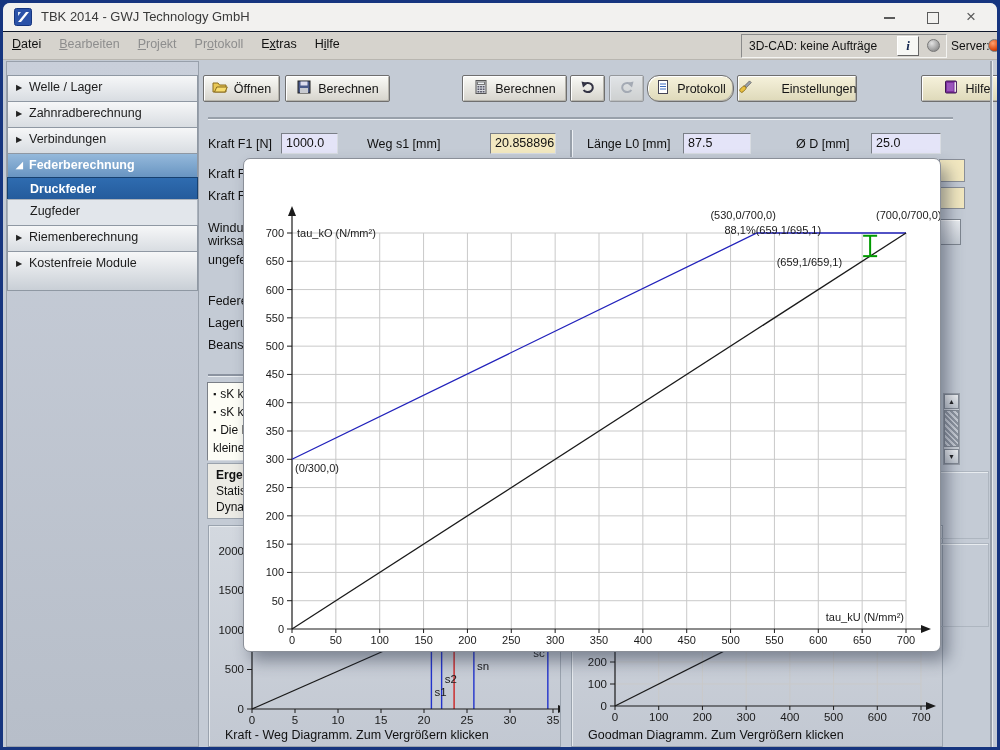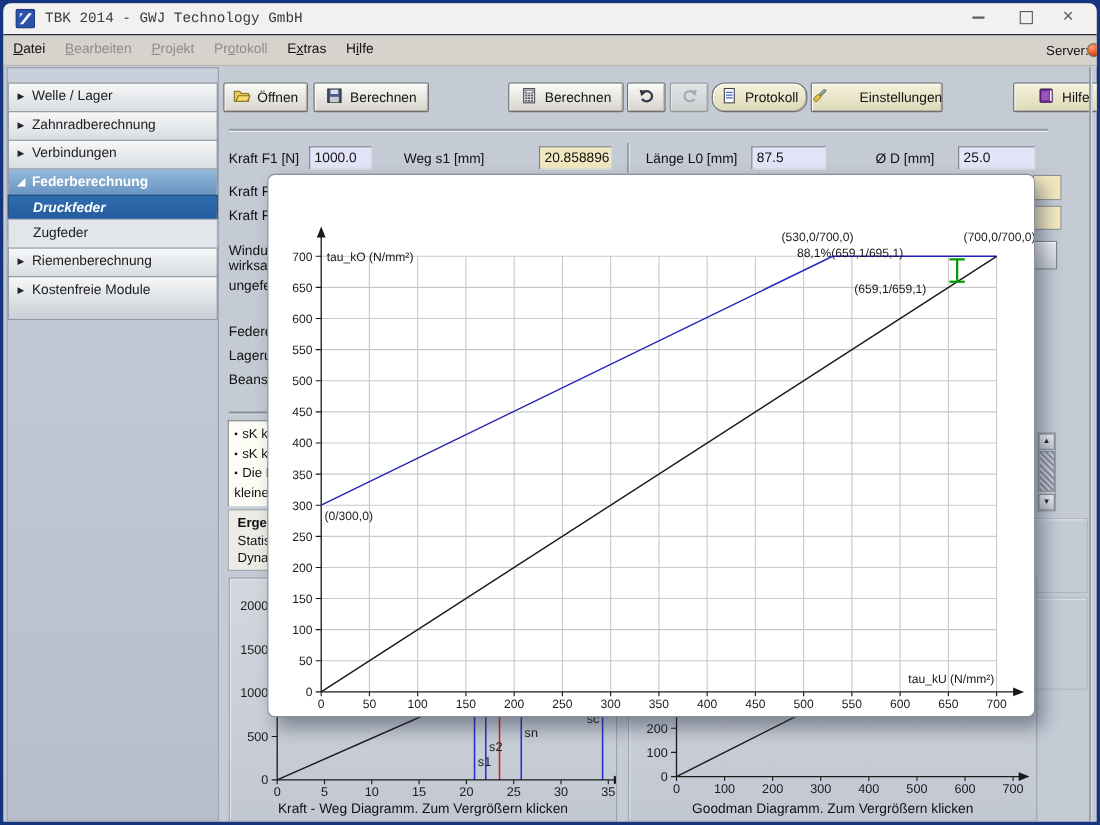--- a/index.html
+++ b/index.html
@@ -1,21 +1,21 @@
 <!DOCTYPE html>
 <html><head>
 <meta charset="utf-8">
 <style>
   html,body{margin:0;padding:0;width:1000px;height:750px;overflow:hidden;background:#16357f;
     font-family:"Liberation Sans", sans-serif;}
   .window{position:absolute;left:0;top:0;width:1000px;height:750px;box-sizing:border-box;
     border:3px solid #16357f;border-radius:10px 10px 3px 3px;background:#c4cbd5;overflow:hidden;}
   
   .titlebar{position:absolute;left:0;top:0;width:994px;height:28px;background:#f2f1ef;
-    border-bottom:3px solid #0f172a;font-family:Liberation Mono, monospace;}
+    border-bottom:1px solid #0f172a;}
   .app-icon{position:absolute;left:11px;top:5px;width:18px;height:18px;}
   .title-text{position:absolute;left:38px;top:6px;font-size:13px;color:#3a3a3a;}
   .win-ctl{position:absolute;top:0px;width:40px;height:27px;text-align:center;color:#5a5a5a;
     font-size:15px;line-height:27px;cursor:default;}
   .win-min{right:88px;} .win-max{right:44px;} .win-close{right:6px;font-size:17px;}
   .max-box{display:inline-block;width:10px;height:10px;border:1.5px solid #5a5a5a;vertical-align:middle;}
   .min-bar{display:inline-block;width:11px;height:2px;background:#5a5a5a;vertical-align:middle;}
   
   .menubar{position:absolute;left:0;top:29px;width:994px;height:27px;background:#d6d3cd;
     border-bottom:1px solid #b9b6b0;}
@@ -38,21 +38,21 @@
   .sidebar-panel{position:absolute;left:3px;top:58px;width:193px;height:686px;
     background:linear-gradient(180deg,#c9cfda,#b7bec9);border:1px solid #98a0ab;box-sizing:border-box;}
   .side-item{position:absolute;left:0px;width:191px;height:40px;box-sizing:border-box;
     border:1px solid #8f98a3;background:linear-gradient(180deg,#f6f7f8,#c9cfd6);
     font-size:12.5px;color:#1c1c1c;line-height:22px;padding-left:8px;cursor:default;}
   .side-item .tri{display:inline-block;width:13px;font-size:8px;color:#222;vertical-align:1px;}
   .side-item.expanded{background:linear-gradient(180deg,#95b9db,#4b7db1);color:#fff;font-weight:bold;}
   .side-item.expanded .tri{color:#fff;font-size:9px;}
   .side-item.child{background:#e2e6eb;border-color:#aab2bc;padding-left:22px;}
   .side-item.child-selected{background:linear-gradient(180deg,#2f6cb0,#1c4e8d);border-color:#16406f;
-    color:#fff;font-weight:bold;padding-left:22px;font-style:italic;}
+    color:#fff;font-weight:bold;padding-left:22px;}
   
   .tb-btn{position:absolute;top:72px;height:27px;box-sizing:border-box;border:1px solid #6f6f6f;
     border-radius:2px;background:linear-gradient(180deg,#fafaf7,#d6d4cc);
     box-shadow:inset 1px 1px 0 #fff, inset -1px -1px 0 #b5b3ab;
     font-size:12.5px;color:#151515;display:flex;align-items:center;justify-content:center;gap:6px;cursor:default;}
   .tb-btn.beige{background:linear-gradient(180deg,#f6f2dc,#ded9b9);}
   .tb-btn.disabled{opacity:.55;}
   .tb-sep{position:absolute;left:205px;top:114px;width:745px;height:2px;
     background:#98a0aa;border-bottom:1px solid #eef1f5;}
   
@@ -68,21 +68,21 @@
   .msg-panel{position:absolute;left:204px;top:379px;width:540px;height:77px;background:#fdfdf6;
     border:1px solid;border-color:#7a7f87 #d8dce2 #d8dce2 #7a7f87;font-size:12px;color:#111;overflow:hidden;}
   .msg-line{position:absolute;left:5px;white-space:nowrap;}
   .msg-line .blt{font-size:9px;margin-right:4px;vertical-align:1px;}
   .res-panel{position:absolute;left:204px;top:460px;width:540px;height:54px;background:#ecebe5;
     border:1px solid #9aa2ac;font-size:12px;color:#111;overflow:hidden;}
   .res-line{position:absolute;left:8px;white-space:nowrap;}
   
   .chart-panel{position:absolute;background:linear-gradient(180deg,#d3d8df,#c2c8d2);
     border:1px solid #9aa3ae;box-shadow:inset 1px 1px 0 #e6eaee;box-sizing:border-box;cursor:pointer;}
-  .chart-title{position:absolute;left:0;bottom:4px;width:100%;text-align:center;font-size:12.5px;color:#111;}
+  .chart-title{position:absolute;left:16px;bottom:4px;width:100%;font-size:12.5px;color:#111;}
   svg text{font-family:"Liberation Sans", sans-serif;fill:#1a1a1a;}
   
   .strip-cream{position:absolute;width:26px;height:23px;background:#f2e8c0;border:1px solid #8a8f98;box-sizing:border-box;}
   .strip-btn{position:absolute;left:936px;top:216px;width:22px;height:26px;background:linear-gradient(180deg,#eceff3,#c6ccd4);
     border:1px solid #7e858f;box-shadow:inset 1px 1px 0 #fff;box-sizing:border-box;}
   .scrollbar{position:absolute;left:940px;top:390px;width:17px;height:72px;background:#cdd2d9;border:1px solid #9aa0aa;box-sizing:border-box;}
   .sb-btn{position:absolute;left:0;width:15px;height:15px;background:linear-gradient(180deg,#f0f2f5,#c4cad2);
     border:1px solid #848b95;box-sizing:border-box;text-align:center;font-size:7px;color:#222;line-height:13px;}
   .sb-thumb{position:absolute;left:0;top:16px;width:15px;height:37px;border:1px solid #848b95;box-sizing:border-box;
     background:repeating-linear-gradient(45deg,#8f96a1 0 2px,#c8cdd5 2px 4px);}
@@ -113,20 +113,25 @@
         </svg>
     </span>
     <span class="title-text">TBK 2014 - GWJ Technology GmbH</span>
     <span class="win-ctl win-min"><span class="min-bar"></span></span>
     <span class="win-ctl win-max"><span class="max-box"></span></span>
     <span class="win-ctl win-close">×</span>
   </div>
 
   <div class="menubar">
     <div id="menus"><span class="menu-item"><span class="u">D</span>atei</span><span class="menu-item disabled"><span class="u">B</span>earbeiten</span><span class="menu-item disabled"><span class="u">P</span>rojekt</span><span class="menu-item disabled">Pr<span class="u">o</span>tokoll</span><span class="menu-item">E<span class="u">x</span>tras</span><span class="menu-item">H<span class="u">i</span>lfe</span></div>
+    <div class="cad-box">
+      <span class="cad-text">3D-CAD: keine Aufträge</span>
+      <span class="i-btn">i</span>
+      <span class="led gray cad-led"></span>
+    </div>
     <span class="server-label">Server:</span>
     <span class="led red server-led"></span>
   </div>
 
   <div class="sidebar-panel">
       <div id="sidebar-items">
         <div class="side-item collapsed" style="top: 13px;"><span class="tri">▶</span><span>Welle / Lager</span></div>
         <div class="side-item collapsed" style="top: 39px;"><span class="tri">▶</span><span>Zahnradberechnung</span></div>
         <div class="side-item collapsed" style="top: 65px;"><span class="tri">▶</span><span>Verbindungen</span></div>
         <div class="side-item expanded" style="top: 91px;"><span class="tri">◢</span><span>Federberechnung</span></div>

